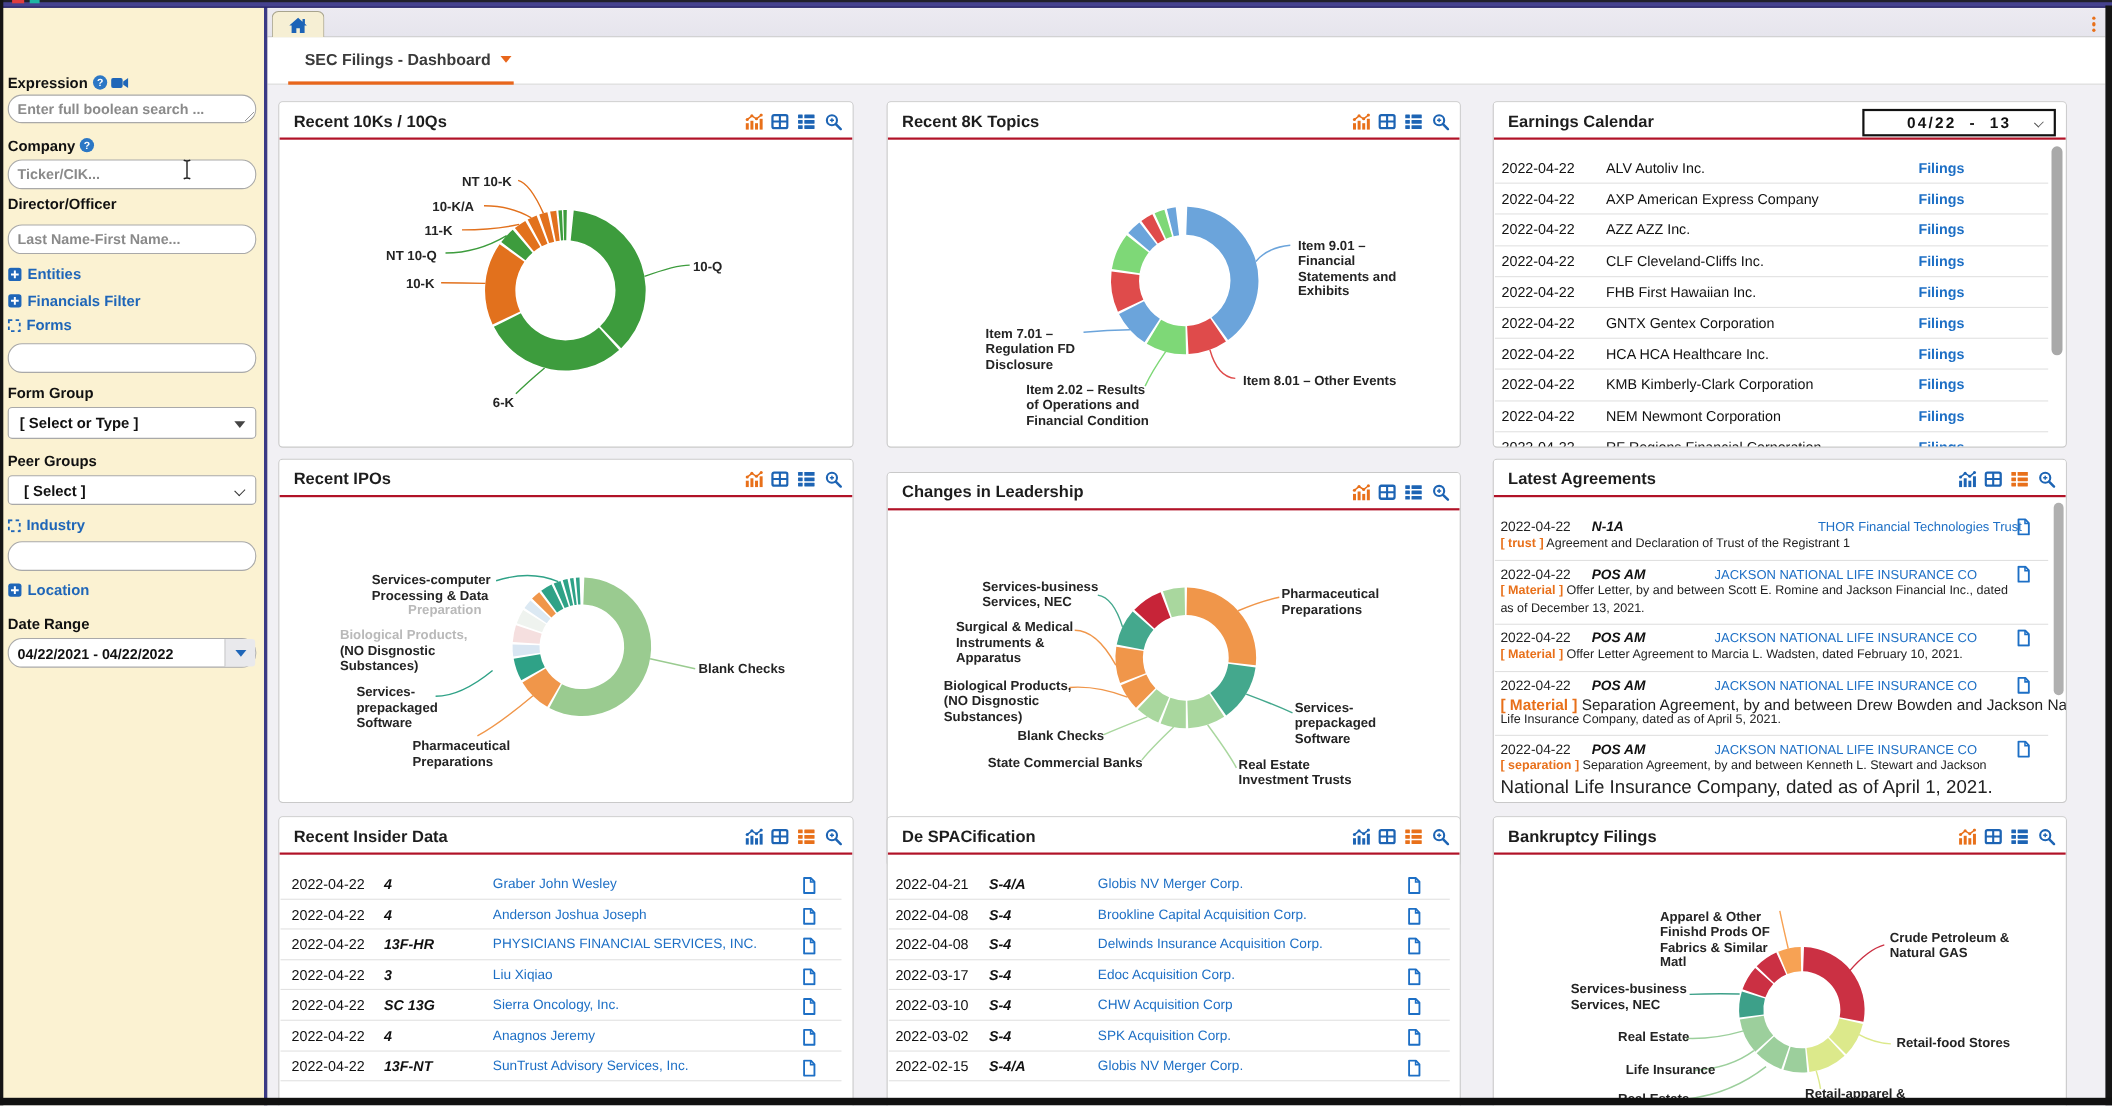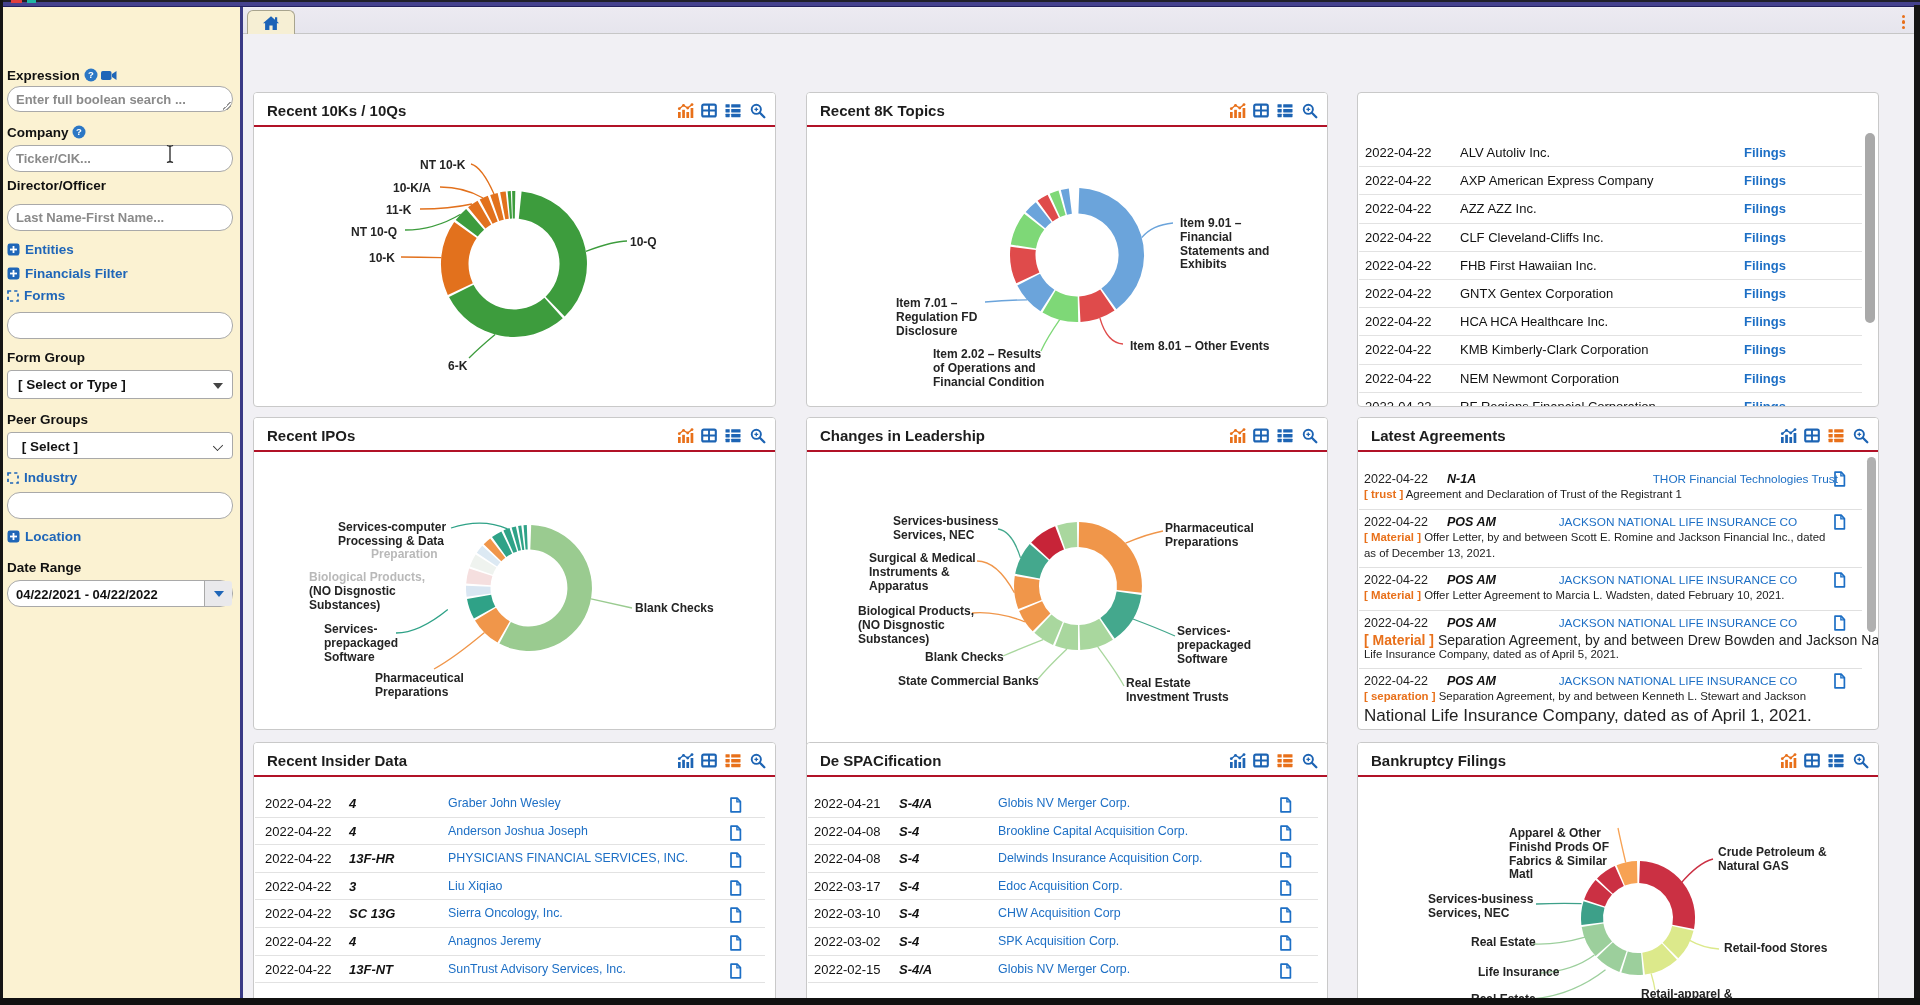--- a/index.html
+++ b/index.html
@@ -117,20 +117,24 @@
   <div id="tabbar">
       <div id="tab"><svg width="18" height="16" viewBox="0 0 18 16">
           <path d="M9,1.2 L13,4.7 V2.2 H15.2 V6.6 L17,8.2 H14.9 V15 H10.6 V10.6 H7.4 V15 H3.1 V8.2 H1 Z" fill="#1c63b7"></path>
         </svg></div>
       <div class="abs" style="right:9px;top:7px">
         <div style="width:3.2px;height:3.2px;border-radius:50%;background:#e8701a;margin-bottom:2.2px"></div>
         <div style="width:3.2px;height:3.2px;border-radius:50%;background:#e8701a;margin-bottom:2.2px"></div>
         <div style="width:3.2px;height:3.2px;border-radius:50%;background:#e8701a;margin-bottom:2.2px"></div>
       </div>
     </div>
+  <div id="titlebar">
+      <span id="title">SEC Filings - Dashboard<span class="tcaret"></span></span>
+      <div id="tunder"></div>
+    </div>
   <div class="panel" style="left:10px;top:85px;width:523px;height:315px">
 <div class="phead">
         <span class="ptitle">Recent 10Ks / 10Qs</span>
         <span class="pic" style="right:81px"><svg width="17" height="15" viewBox="0 0 17 15">
             <g fill="#e8701a">
               <rect x="1" y="9" width="2.7" height="6"></rect>
               <rect x="5.2" y="6.8" width="2.7" height="8.2"></rect>
               <rect x="9.4" y="9" width="2.7" height="6"></rect>
               <rect x="13.6" y="5" width="2.7" height="10"></rect>
               <circle cx="2.3" cy="5.7" r="1.4"></circle>
@@ -238,20 +242,24 @@
         <path d="M316.0,251.0 Q300.0,250.0 292.9,225.0" fill="none" stroke="#df4b4b" stroke-width="1.3"></path>
         <path d="M234.0,258.0 Q240.0,245.0 252.7,226.7" fill="none" stroke="#7ed877" stroke-width="1.3"></path>
         <path d="M178.0,209.0 Q200.0,207.0 220.2,206.8" fill="none" stroke="#6ba4db" stroke-width="1.3"></path>
       </svg>
 <div class="lbl" style="left:373px;top:124px">Item 9.01 –<br>Financial<br>Statements and<br>Exhibits</div>
 <div class="lbl" style="left:323px;top:247px">Item 8.01 – Other Events</div>
 <div class="lbl" style="left:126px;top:255px">Item 2.02 – Results<br>of Operations and<br>Financial Condition</div>
 <div class="lbl" style="left:89px;top:204px">Item 7.01 –<br>Regulation FD<br>Disclosure</div>
     </div>
   <div class="panel" style="left:1114px;top:85px;width:522px;height:315px">
+<div class="phead">
+        <span class="ptitle">Earnings Calendar</span>
+        <div id="eselect">04/22&nbsp;&nbsp;-&nbsp;&nbsp;13<span class="chev" style="right:10px;top:9px"></span></div>
+      </div>
       <div class="abs" style="left:1px;top:46px;width:503px">
         <div class="erow">
           <span style="position:absolute;left:6px">2022-04-22</span>
           <span style="position:absolute;left:101px">ALV Autoliv Inc.</span>
           <span class="flink" style="position:absolute;left:385px">Filings</span>
         </div>
         <div class="erow">
           <span style="position:absolute;left:6px">2022-04-22</span>
           <span style="position:absolute;left:101px">AXP American Express Company</span>
           <span class="flink" style="position:absolute;left:385px">Filings</span>
@@ -355,21 +363,21 @@
         <path d="M378.0,190.0 Q360.0,186.0 337.0,180.9" fill="none" stroke="#9acb90" stroke-width="1.3"></path>
       </svg>
 <div class="lbl" style="left:84px;top:103px">Services-computer<br>Processing &amp; Data</div>
 <div class="lbl" style="left:117px;top:130px;color:#b9b9b9">Preparation</div>
 <div class="lbl" style="left:55px;top:153px;color:#b9b9b9">Biological Products,</div>
 <div class="lbl" style="left:55px;top:167px">(NO Disgnostic<br>Substances)</div>
 <div class="lbl" style="left:70px;top:205px">Services-<br>prepackaged<br>Software</div>
 <div class="lbl" style="left:121px;top:254px">Pharmaceutical<br>Preparations</div>
 <div class="lbl" style="left:381px;top:184px">Blank Checks</div>
     </div>
-  <div class="panel" style="left:563px;top:410px;width:522px;height:359px">
+  <div class="panel" style="left:563px;top:422px;width:522px;height:359px">
 <div class="phead">
         <span class="ptitle">Changes in Leadership</span>
         <span class="pic" style="right:81px"><svg width="17" height="15" viewBox="0 0 17 15">
             <g fill="#e8701a">
               <rect x="1" y="9" width="2.7" height="6"></rect>
               <rect x="5.2" y="6.8" width="2.7" height="8.2"></rect>
               <rect x="9.4" y="9" width="2.7" height="6"></rect>
               <rect x="13.6" y="5" width="2.7" height="10"></rect>
               <circle cx="2.3" cy="5.7" r="1.4"></circle>
               <circle cx="6.5" cy="2.3" r="1.4"></circle>

